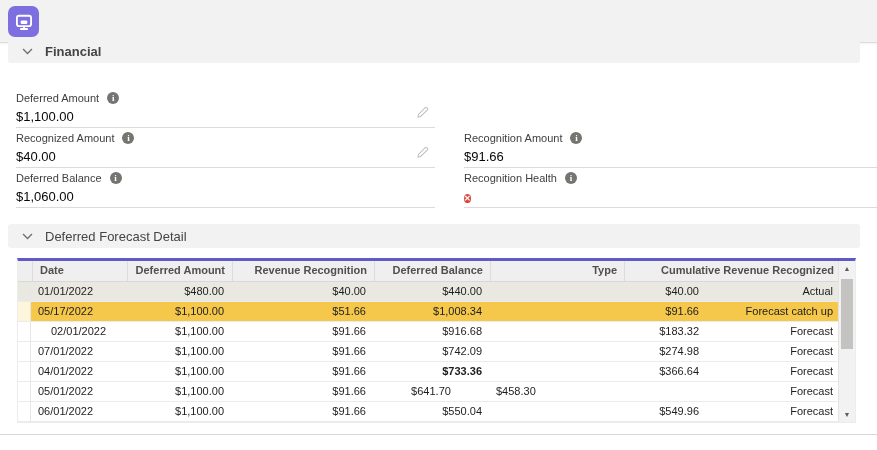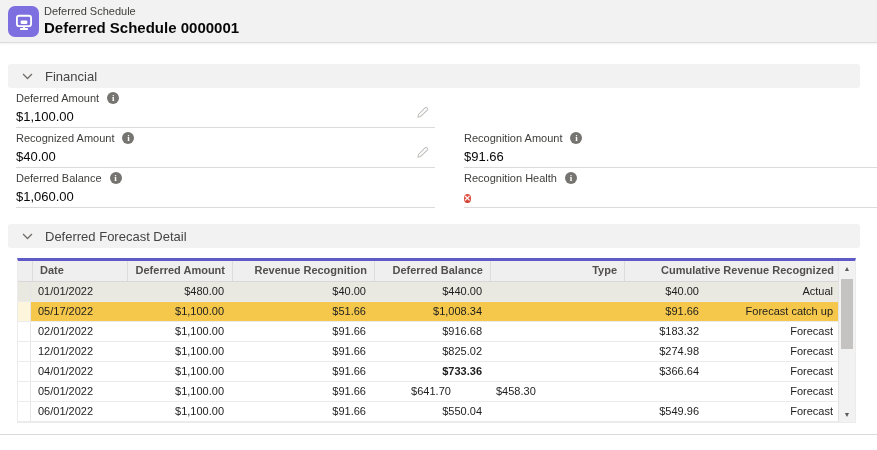--- a/index.html
+++ b/index.html
@@ -24,21 +24,21 @@
   .obj-label { font-size:11px; color:#3e3e3c; }
   .rec-title { font-size:15px; font-weight:bold; color:#080707; margin-top:2px; }
 
   
   .section-bar {
     position:absolute; left:8px; width:852px; height:24px;
     background:#f3f2f2; border-radius:3px;
     display:flex; align-items:center; gap:11px; padding-left:13px;
     box-sizing:border-box; font-size:13px; color:#444; cursor:pointer;
   }
-  #financialBar { top:64px; }
+  #financialBar { top:39px;font-weight:bold; }
   #forecastBar  { top:224px; }
 
   
   .fields-col { position:absolute; top:88px; width:419px; }
   #fieldsLeft  { left:16px; }
   #fieldsRight { left:464px;margin-top:40px; }
   .field {
     height:40px; border-bottom:1px solid #dddbda; position:relative;
     box-sizing:border-box; padding-top:3px;
   }
@@ -95,24 +95,20 @@
 <body>
 
 <div class="top-band">
   <div class="entity-icon">
     <svg width="20" height="20" viewBox="0 0 24 24" fill="none">
       <rect x="3.5" y="4.5" width="17" height="12.5" rx="2.6" stroke="#ffffff" stroke-width="2.2"></rect>
       <rect x="8" y="10.3" width="8" height="4.2" rx="1.2" fill="#ffffff"></rect>
       <path d="M12 17v2.2" stroke="#ffffff" stroke-width="2.2"></path>
       <path d="M8.2 20.4h7.6" stroke="#ffffff" stroke-width="2.2" stroke-linecap="round"></path>
     </svg>
-  </div>
-  <div class="titles">
-    <div class="obj-label">Deferred Schedule</div>
-    <div class="rec-title">Deferred Schedule 0000001</div>
   </div>
 </div>
 
 <div class="section-bar" id="financialBar">
   <svg width="13" height="13" viewBox="0 0 16 16">
     <path d="M2.5 5l5.5 5.5L13.5 5" fill="none" stroke="#706e6b" stroke-width="1.6"></path>
   </svg>
   <span>Financial</span>
 </div>
 
@@ -193,33 +189,33 @@
         <div class="td c0" style="width: 13px; text-align: left;"></div>
         <div class="td c1" style="width: 95px; text-align: left;">05/17/2022</div>
         <div class="td c2" style="width: 105px; text-align: right;">$1,100.00</div>
         <div class="td c3" style="width: 142px; text-align: right;">$51.66</div>
         <div class="td c4" style="width: 116px; text-align: right;">$1,008.34</div>
         <div class="td c5" style="width: 217px; text-align: right;">$91.66</div>
         <div class="td c6" style="width: 134px; text-align: right;">Forecast catch up</div>
       </div>
       <div class="tr">
         <div class="td c0" style="width: 13px; text-align: left;"></div>
-        <div class="td c1" style="width: 95px; text-align: left;">02/01/2022</div>
+        <div class="td c1" style="width: 95px; text-align: center;">02/01/2022</div>
         <div class="td c2" style="width: 105px; text-align: right;">$1,100.00</div>
         <div class="td c3" style="width: 142px; text-align: right;">$91.66</div>
         <div class="td c4" style="width: 116px; text-align: right;">$916.68</div>
         <div class="td c5" style="width: 217px; text-align: right;">$183.32</div>
         <div class="td c6" style="width: 134px; text-align: right;">Forecast</div>
       </div>
       <div class="tr">
         <div class="td c0" style="width: 13px; text-align: left;"></div>
-        <div class="td c1" style="width: 95px; text-align: left;">12/01/2022</div>
-        <div class="td c2" style="width: 105px; text-align: right;">$1,100.00</div>
-        <div class="td c3" style="width: 142px; text-align: right;">$91.66</div>
-        <div class="td c4" style="width: 116px; text-align: right;">$825.02</div>
+        <div class="td c1" style="width: 95px; text-align: left;">07/01/2022</div>
+        <div class="td c2" style="width: 105px; text-align: right;">$1,100.00</div>
+        <div class="td c3" style="width: 142px; text-align: right;">$91.66</div>
+        <div class="td c4" style="width: 116px; text-align: right;">$742.09</div>
         <div class="td c5" style="width: 217px; text-align: right;">$274.98</div>
         <div class="td c6" style="width: 134px; text-align: right;">Forecast</div>
       </div>
       <div class="tr">
         <div class="td c0" style="width: 13px; text-align: left;"></div>
         <div class="td c1" style="width: 95px; text-align: left;">04/01/2022</div>
         <div class="td c2" style="width: 105px; text-align: right;">$1,100.00</div>
         <div class="td c3" style="width: 142px; text-align: right;">$91.66</div>
         <div class="td c4" style="width: 116px; text-align: right; font-weight: bold;">$733.36</div>
         <div class="td c5" style="width: 217px; text-align: right;">$366.64</div>

